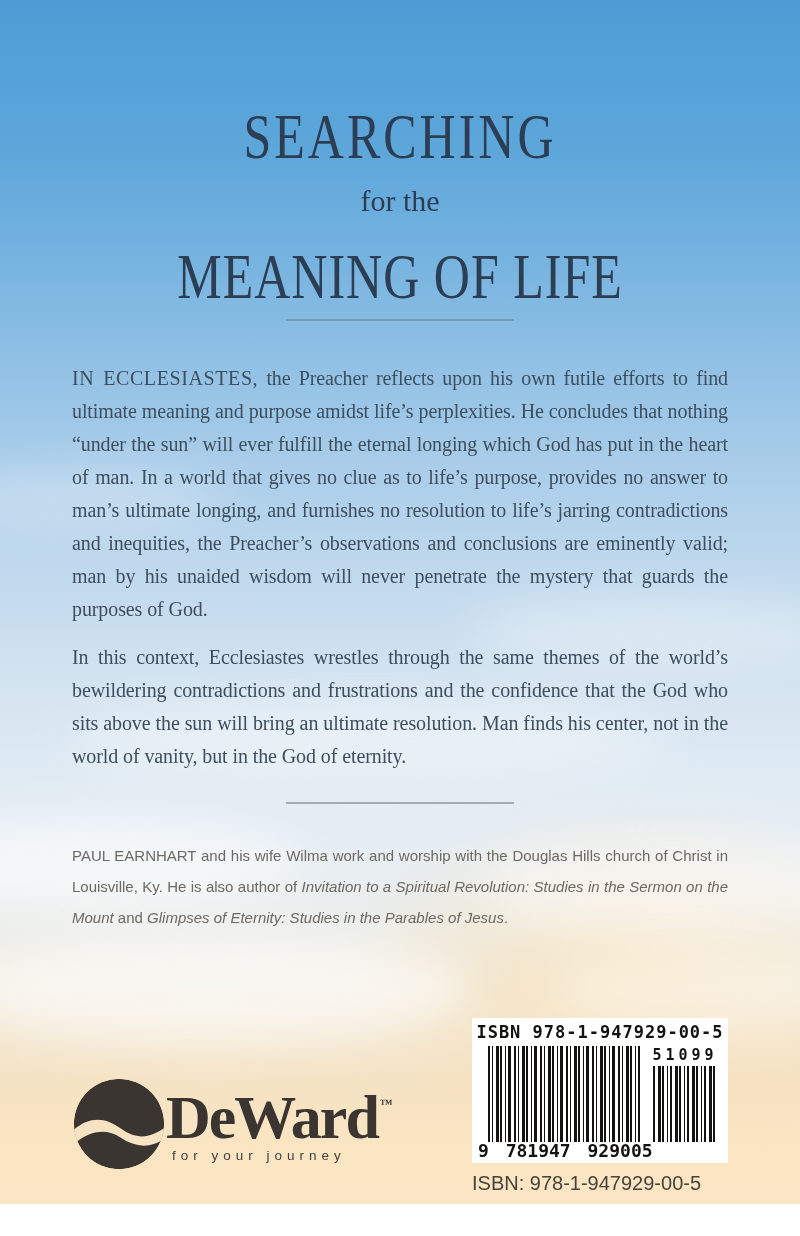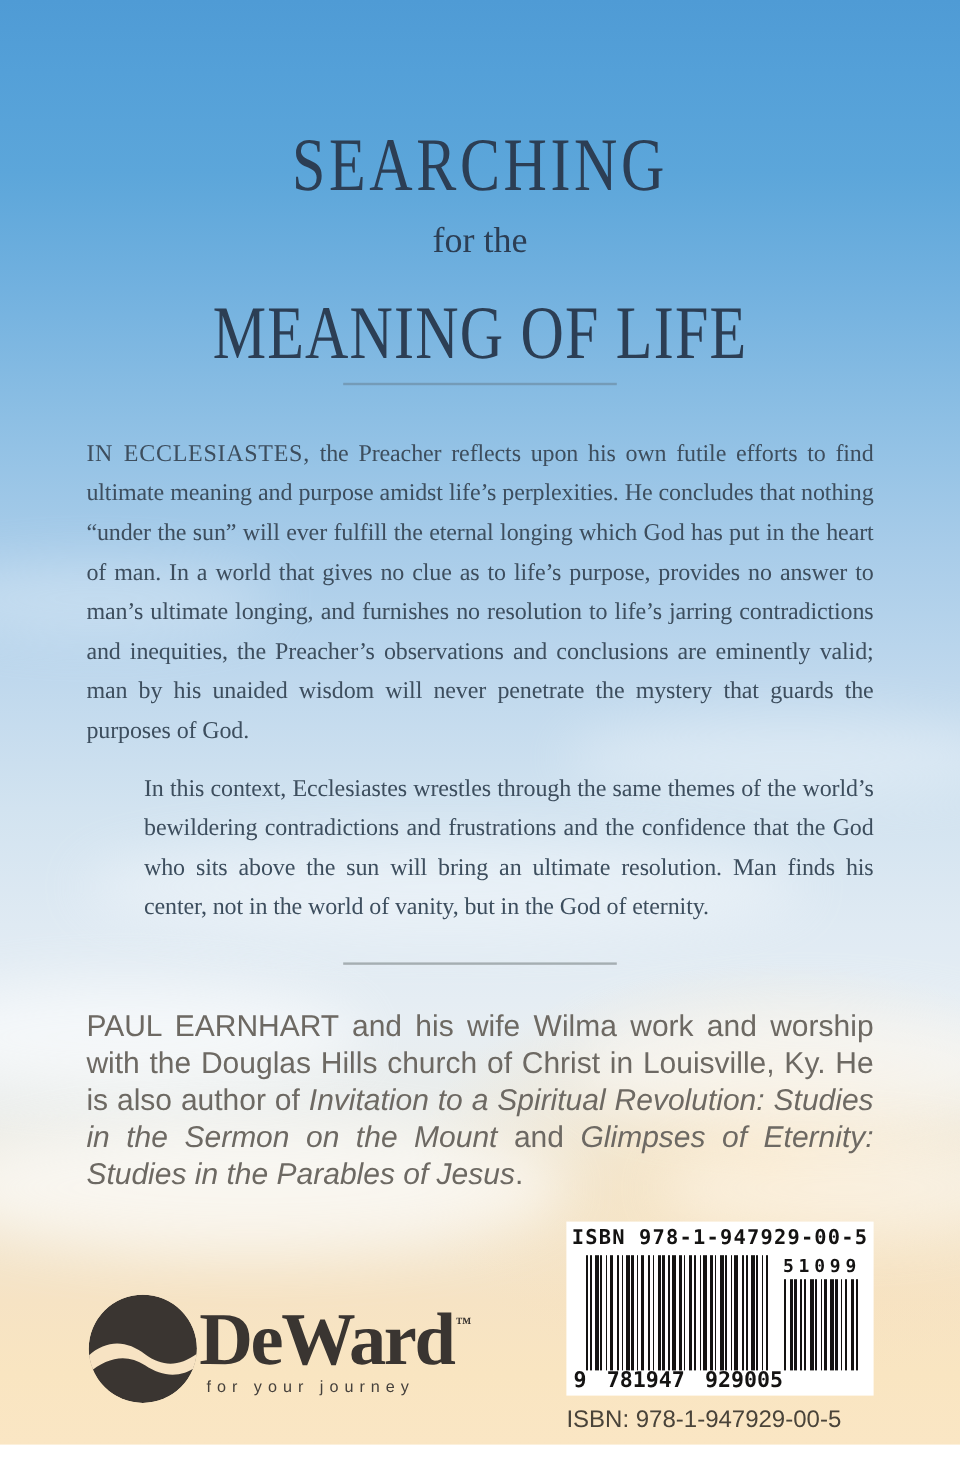--- a/index.html
+++ b/index.html
@@ -53,26 +53,26 @@
     width:228px;height:2px;background:#9aa3a6;opacity:.85;
     margin:29px auto 0 auto;
   }
 
   
   .text-col{left:72px;top:362px;width:656px;}
   .syn{
     margin:0;color:#3d4e5e;font-size:20px;line-height:33px;
     text-align:justify;letter-spacing:-0.1px;
   }
-  .syn + .syn{margin-top:15px;margin-left:48px;}
+  .syn + .syn{margin-top:15px;}
   .syn-lead{letter-spacing:0.6px;}
   .bio{
     margin:36px 0 0 0;
     font-family:"Liberation Sans","DejaVu Sans",sans-serif;
-    color:#6d6963;font-size:25px;line-height:31px;text-align:justify;
+    color:#6d6963;font-size:15px;line-height:31px;text-align:justify;
   }
   .bio .bk{font-style:italic;}
 
   
   .price{
     left:472px;top:991px;
     font-family:"Liberation Sans","DejaVu Sans",sans-serif;
     font-size:19px;color:#3c3833;white-space:nowrap;
   }
   .price .strong{font-weight:bold;}

